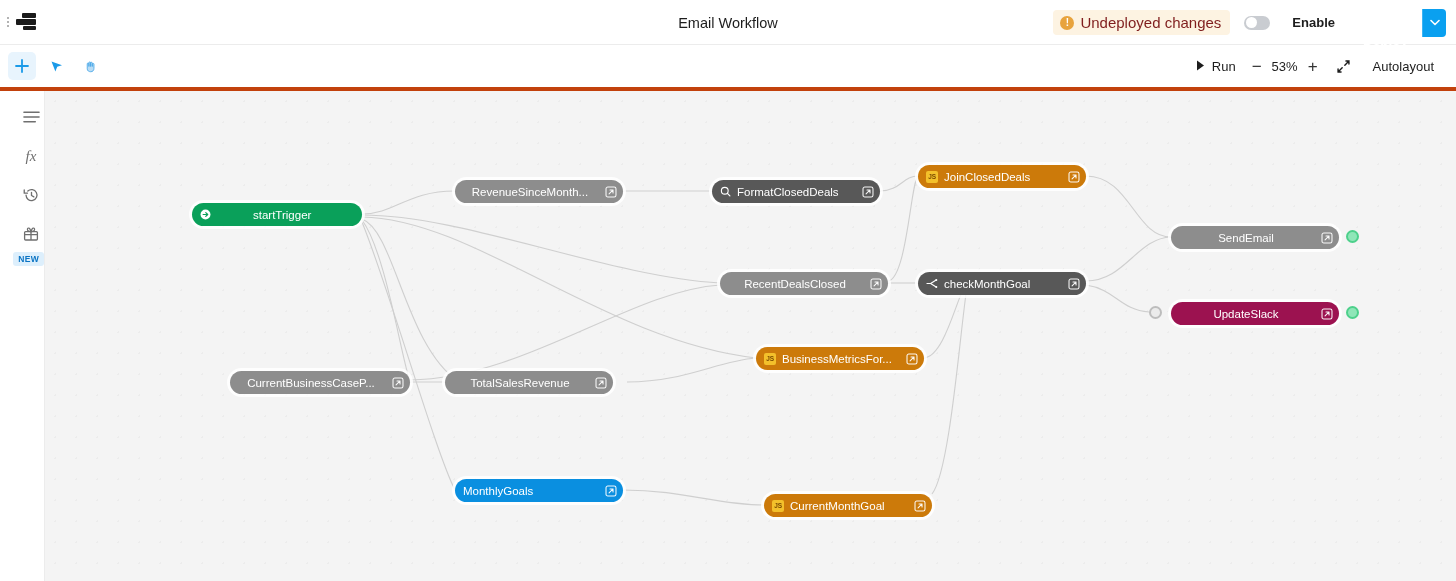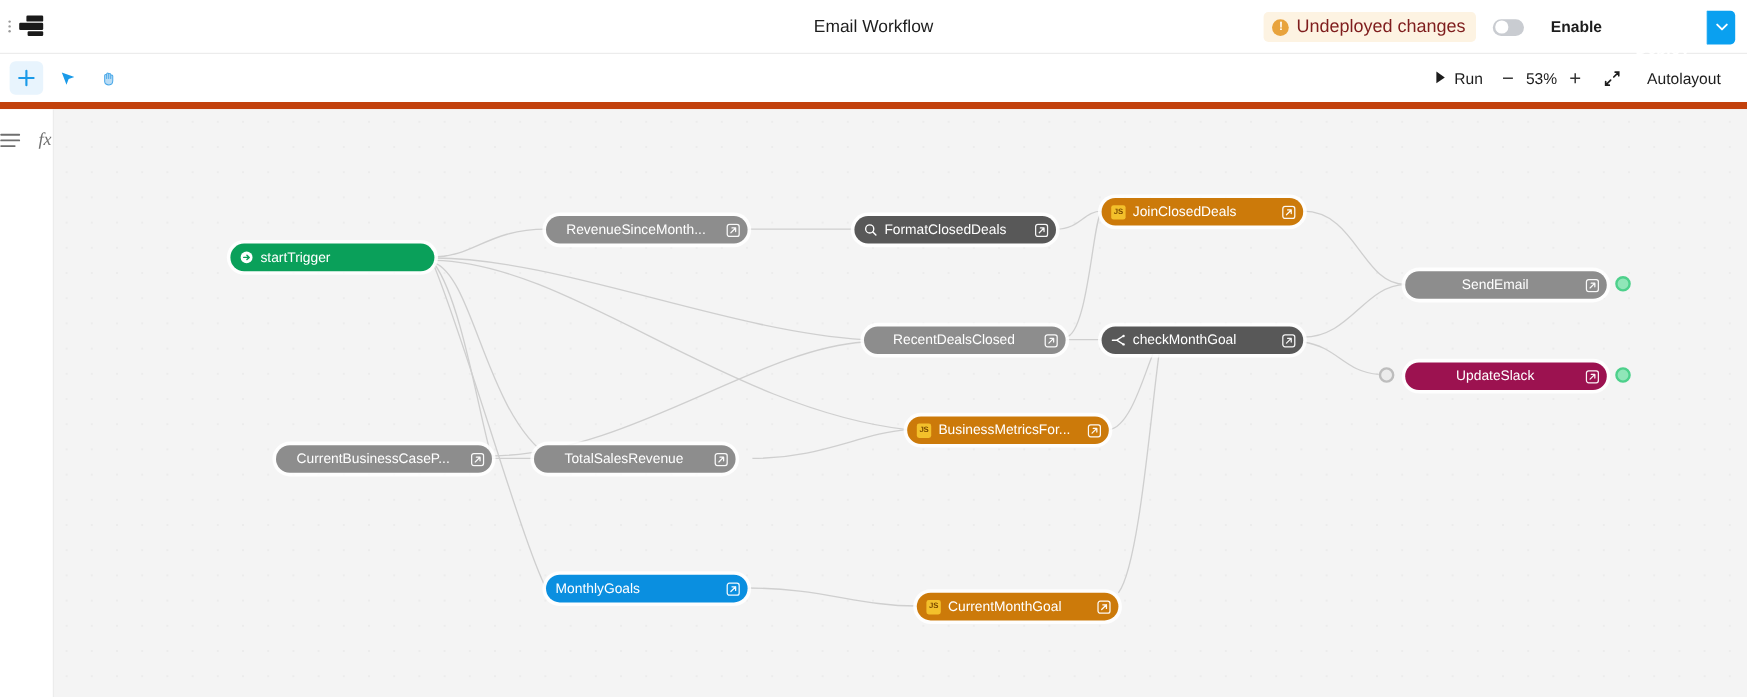--- a/index.html
+++ b/index.html
@@ -64,21 +64,21 @@
   }
   .deploy-caret {
     background: #0aa0f0; border-left: 1px solid #3cb4f4; border-radius: 0 4px 4px 0;
     width: 24px; display: flex; align-items: center; justify-content: center; cursor: pointer;
   }
   .deploy-caret svg { display: block; }
 
   
   .toolbar {
     position: absolute; left: 0; top: 45px; width: 1456px; height: 46px;
-    background: #fff; border-bottom: 6px solid #c2410c;
+    background: #fff; border-bottom: 4px solid #c2410c;
     display: flex; align-items: center;
   }
   .tb-left { display: flex; align-items: center; gap: 6px; padding-left: 8px; }
   .tb-btn {
     width: 28px; height: 28px; border-radius: 5px; display: flex;
     align-items: center; justify-content: center; cursor: pointer;
   }
   .tb-btn.active { background: #e8f4fd; }
   .tb-right {
     position: absolute; right: 12px; display: flex; align-items: center; gap: 0;
@@ -87,21 +87,21 @@
     display: flex; align-items: center; gap: 7px; cursor: pointer;
     font-size: 13px; color: #1d1d1d; padding: 0 10px; height: 30px;
   }
   .zoom-val { font-size: 13px; color: #1d1d1d; width: 34px; text-align: center; }
   .zoom-pm { font-size: 17px; color: #333; cursor: pointer; padding: 0 6px; line-height: 1; }
 
   
   .sidebar {
     position: absolute; left: 0; top: 91px; width: 45px; height: 490px;
     background: #fff; border-right: 1px solid #ececec;
-    display: flex; flex-direction: row; align-items: flex-start;
+    display: flex; flex-direction: column; align-items: flex-end;
     padding-top: 14px; gap: 15px;
   }
   .sb-icon {
     width: 26px; height: 24px; display: flex; align-items: center; justify-content: center;
     color: #6f6f6f; cursor: pointer;
   }
   .sb-new {
     font-size: 8.5px; font-weight: bold; color: #0b74c4; background: #ddeffc;
     border-radius: 3px; padding: 2px 5px; letter-spacing: .3px; margin-top: -9px;
   }
@@ -123,21 +123,21 @@
     font-size: 11.5px; padding: 0 6px 0 8px;
     box-shadow: 0 0 0 3px rgba(255,255,255,.85);
     cursor: pointer; white-space: nowrap;
   }
   .node .nlabel { flex: 1 1 auto; overflow: hidden; text-overflow: ellipsis; }
   .node.center .nlabel { text-align: center; }
   .node .nicon { flex: 0 0 auto; margin-right: 6px; display: flex; align-items: center; }
   .node .expand { flex: 0 0 auto; margin-left: 8px; opacity: .95; display: flex; align-items: center; }
   .node.gray   { background: #8d8d8d; }
   .node.dgray  { background: #585858; }
-  .node.green  { background: #0aa05a; }
+  .node.green  { background: #0aa05a; gap: 36px; }
   .node.orange { background: #cc7a0a; }
   .node.blue   { background: #0a8fe0; }
   .node.magenta{ background: #9c1250; }
 
   .js-badge {
     width: 12px; height: 12px; border-radius: 2px; background: #f3c02b;
     color: #7a4a00; font-size: 6.5px; font-weight: bold;
     display: flex; align-items: center; justify-content: center; letter-spacing: -.2px;
   }
   .endpoint {

